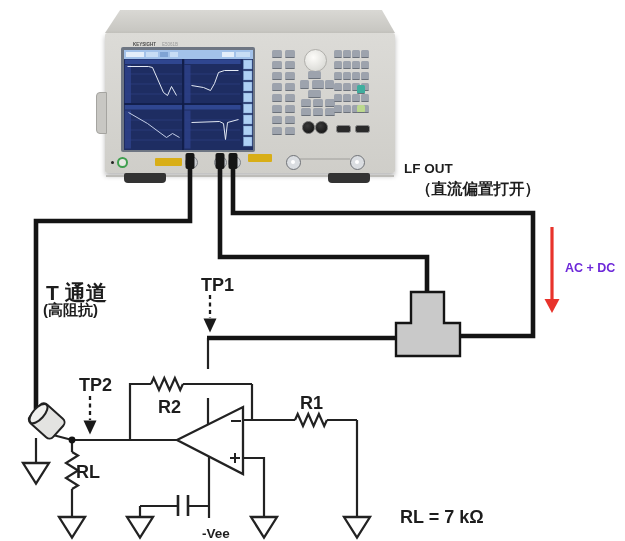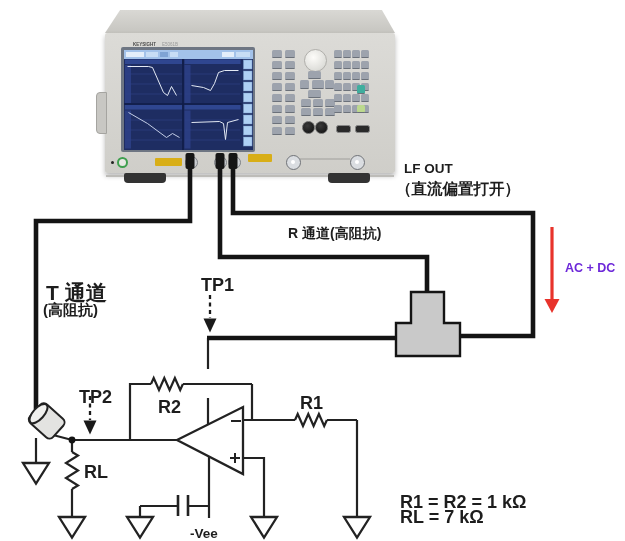--- a/index.html
+++ b/index.html
@@ -247,26 +247,24 @@
       <path d="M83.5,420.5 h13 l-6.5,14 z" fill="#1a1a1a"></path>
     </g>
 
     <g>
       <path d="M552,227 V299" stroke="#e8332b" stroke-width="3.2" fill="none"></path>
       <path d="M544.5,299 h15 l-7.5,14 z" fill="#e8332b"></path>
     </g>
   </svg>
 
   <div class="lbl en" style="left:404px;top:161px;font-size:13.5px">LF OUT</div>
-  <div class="lbl cn" style="left:396px;top:179px;font-size:15.5px">（直流偏置打开）</div>
-  <div class="lbl cn" style="left:288px;top:225px">R 通道(高阻抗)</div>
+  <div class="lbl cn" style="left:416px;top:179px;font-size:15.5px">（直流偏置打开）</div>
   <div class="lbl cn" style="left:46px;top:279px;font-size:21px">T 通道</div>
   <div class="lbl cn" style="left:43px;top:301px;font-size:15px">(高阻抗)</div>
   <div class="lbl en" style="left:201px;top:275px">TP1</div>
-  <div class="lbl en" style="left:79px;top:387px">TP2</div>
+  <div class="lbl en" style="left:79px;top:375px">TP2</div>
   <div class="lbl en" style="left:565px;top:261px;color:#6d28d9;font-size:12.5px">AC + DC</div>
   <div class="lbl en" style="left:158px;top:397px">R2</div>
   <div class="lbl en" style="left:300px;top:393px">R1</div>
-  <div class="lbl en" style="left:84px;top:462px">RL</div>
-  <div class="lbl en" style="left:190px;top:526px;font-size:13.5px">-Vee</div>
-  <div class="lbl en" style="left:400px;top:492px;font-weight:600">R1 = R2 = 1 kΩ</div>
+  <div class="lbl en" style="left:76px;top:462px">RL</div>
+  <div class="lbl en" style="left:202px;top:526px;font-size:13.5px">-Vee</div>
   <div class="lbl en" style="left:400px;top:507px;font-weight:600">RL = 7 kΩ</div>
 </div>
 
 </body></html>

